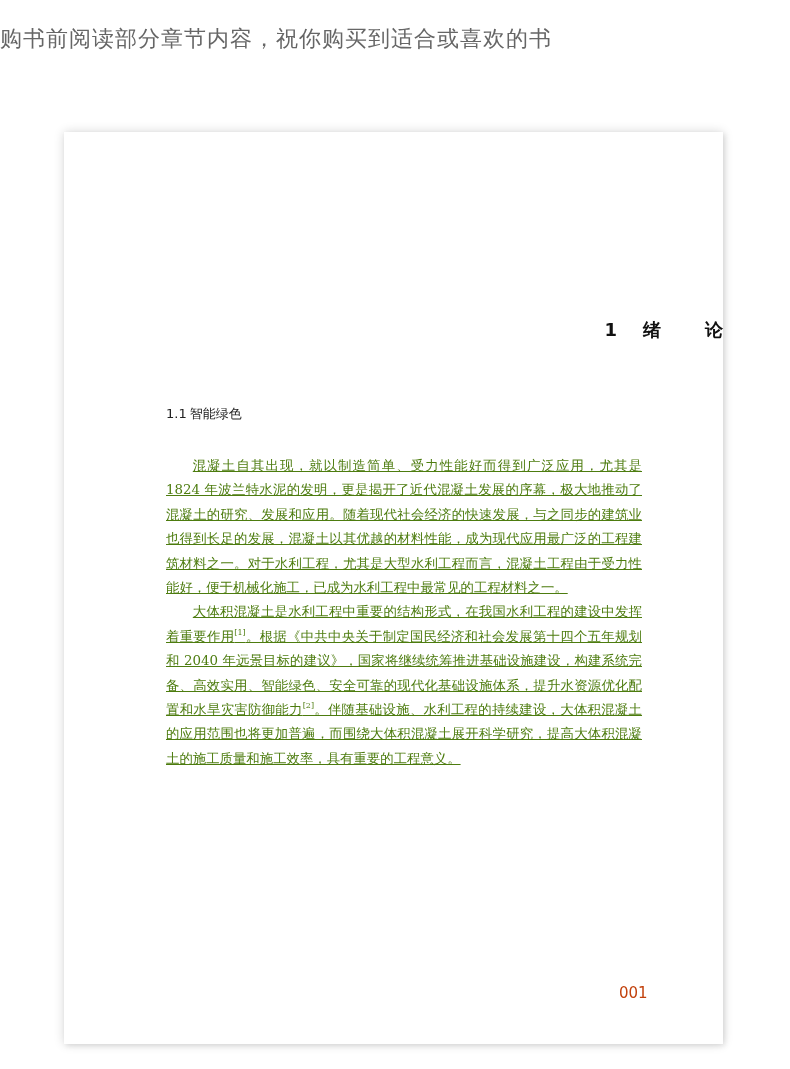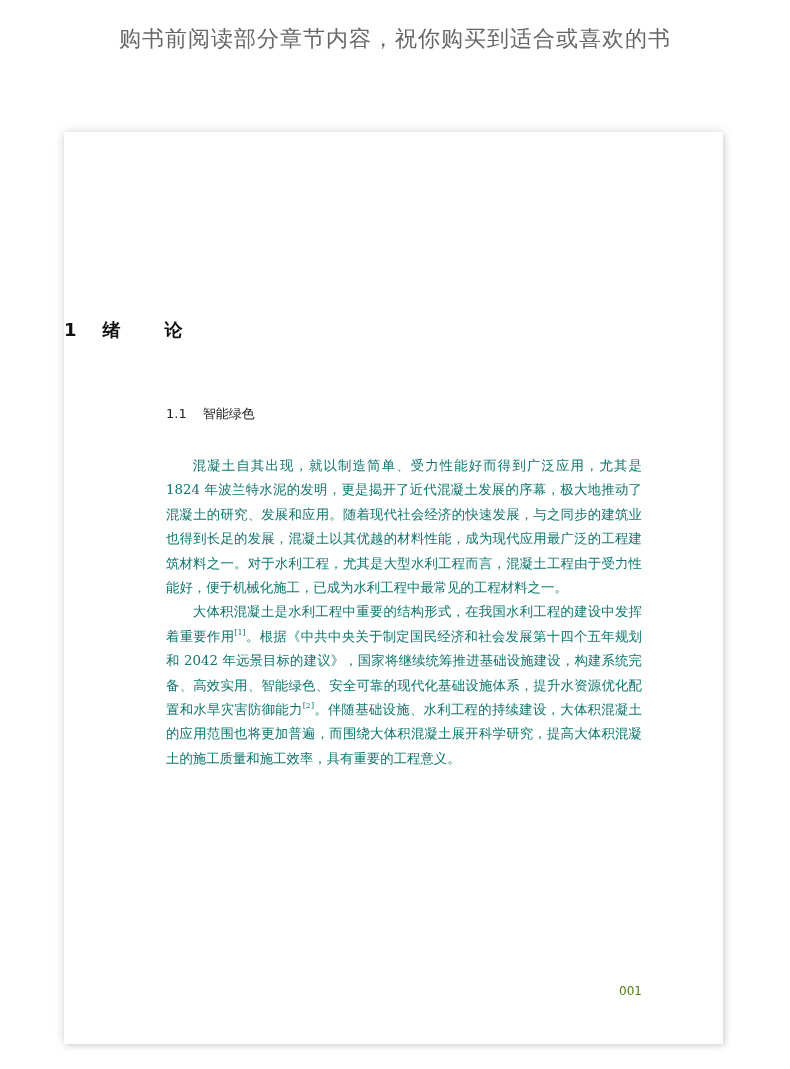--- a/index.html
+++ b/index.html
@@ -1,68 +1,68 @@
 <!DOCTYPE html>
 <html><head>
 <meta charset="utf-8">
 <style>
   html, body { margin: 0; padding: 0; }
   body {
     width: 790px; height: 1069px; background: #ffffff; position: relative; overflow: hidden;
     font-family: "DejaVu Serif", "Liberation Serif", serif;
   }
   .banner {
-    position: absolute; left: 0; top: 24px; width: 790px; text-align: center;
+    position: absolute; left: 0; top: 24px; width: 790px; 
     font-family: "DejaVu Sans", "Liberation Sans", sans-serif;
     font-size: 22px; color: #666666; letter-spacing: 1px; line-height: 30px;
   }
   .page {
     position: absolute; left: 64px; top: 132px; width: 659px; height: 912px;
     background: #ffffff;
     box-shadow: 0 0 10px rgba(0,0,0,0.16), 2px 2px 5px rgba(0,0,0,0.08);
   }
   .chapter-title {
-    position: absolute; left: 0; top: 186px; width: 659px; text-align: left;
+    position: absolute; left: 0; top: 186px; width: 659px; text-align: right;
     font-family: "DejaVu Sans", "Liberation Sans", sans-serif;
     font-size: 18px; font-weight: bold; color: #111; line-height: 24px;
   }
   .chapter-title span { display: inline-block; }
   .chapter-title .num { margin-right: 26px; }
   .chapter-title .c1 { margin-right: 44px; }
   .section-title {
     position: absolute; left: 102px; top: 272px;
     font-family: "DejaVu Sans", "Liberation Sans", sans-serif;
     font-size: 13px; color: #222; line-height: 20px;
   }
-  .section-title .snum { margin-right: 16px; }
+  .section-title .snum { margin-right: 3px; }
   .body {
     position: absolute; left: 102px; top: 322px; width: 476px;
-    font-size: 13.4px; color: #0f766e; line-height: 24.4px; text-align: justify;
+    font-size: 13.4px; color: #4d7c0f; line-height: 24.4px; text-align: justify; text-decoration: underline;
   }
   .body p { margin: 0; text-indent: 2em; }
   .body sup { font-size: 8px; vertical-align: 6px; line-height: 0; }
   .page-number {
     position: absolute; left: 555px; top: 852px;
     font-family: "DejaVu Sans", "Liberation Sans", sans-serif;
-    font-size: 12px; color: #4d7c0f;
+    font-size: 15px; color: #c2410c;
   }
 </style>
 </head>
 <body>
 
 <div class="banner">购书前阅读部分章节内容，祝你购买到适合或喜欢的书</div>
 
 <div class="page">
   <div class="chapter-title">
     <span class="num">1</span><span class="c1">绪</span><span>论</span>
   </div>
 
   <div class="section-title">
     <span class="snum">1.1</span><span>智能绿色</span>
   </div>
 
   <div class="body">
     <p>混凝土自其出现，就以制造简单、受力性能好而得到广泛应用，尤其是 1824 年波兰特水泥的发明，更是揭开了近代混凝土发展的序幕，极大地推动了混凝土的研究、发展和应用。随着现代社会经济的快速发展，与之同步的建筑业也得到长足的发展，混凝土以其优越的材料性能，成为现代应用最广泛的工程建筑材料之一。对于水利工程，尤其是大型水利工程而言，混凝土工程由于受力性能好，便于机械化施工，已成为水利工程中最常见的工程材料之一。</p>
-    <p><span>大体积混凝土是水利工程中重要的结构形式，在我国水利工程的建设中发挥着重要作用</span><sup>[1]</sup><span>。根据《中共中央关于制定国民经济和社会发展第十四个五年规划和 2042 年远景目标的建议》，国家将继续统筹推进基础设施建设，构建系统完备、高效实用、智能绿色、安全可靠的现代化基础设施体系，提升水资源优化配置和水旱灾害防御能力</span><sup>[2]</sup><span>。伴随基础设施、水利工程的持续建设，大体积混凝土的应用范围也将更加普遍，而围绕大体积混凝土展开科学研究，提高大体积混凝土的施工质量和施工效率，具有重要的工程意义。</span></p>
+    <p><span>大体积混凝土是水利工程中重要的结构形式，在我国水利工程的建设中发挥着重要作用</span><sup>[1]</sup><span>。根据《中共中央关于制定国民经济和社会发展第十四个五年规划和 2040 年远景目标的建议》，国家将继续统筹推进基础设施建设，构建系统完备、高效实用、智能绿色、安全可靠的现代化基础设施体系，提升水资源优化配置和水旱灾害防御能力</span><sup>[2]</sup><span>。伴随基础设施、水利工程的持续建设，大体积混凝土的应用范围也将更加普遍，而围绕大体积混凝土展开科学研究，提高大体积混凝土的施工质量和施工效率，具有重要的工程意义。</span></p>
   </div>
 
   <div class="page-number">001</div>
 </div>
 
 </body></html>

